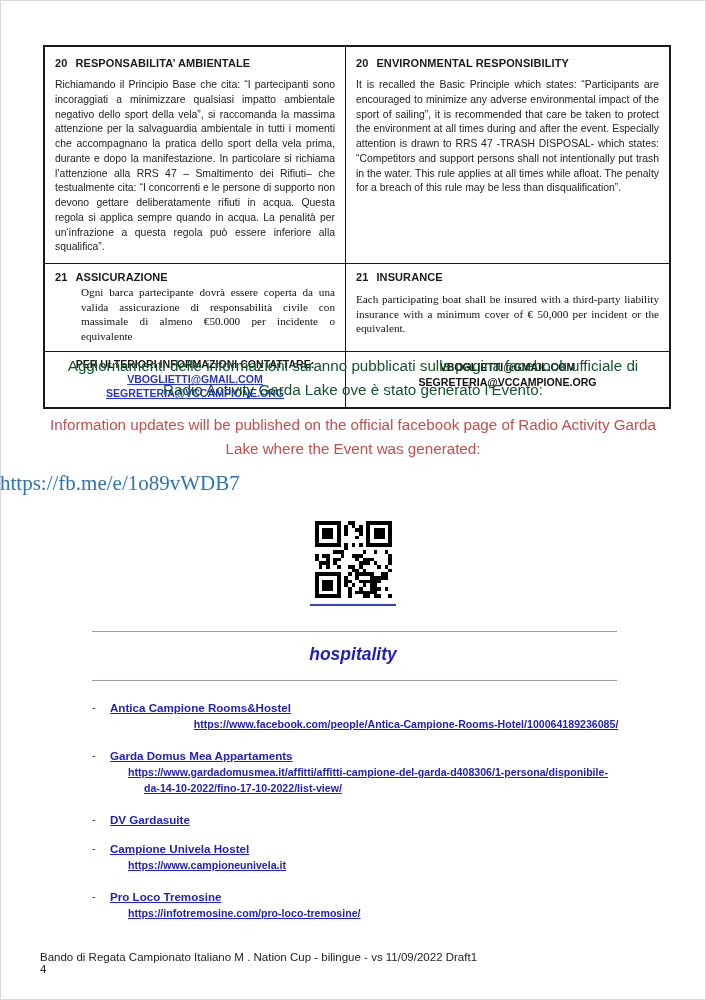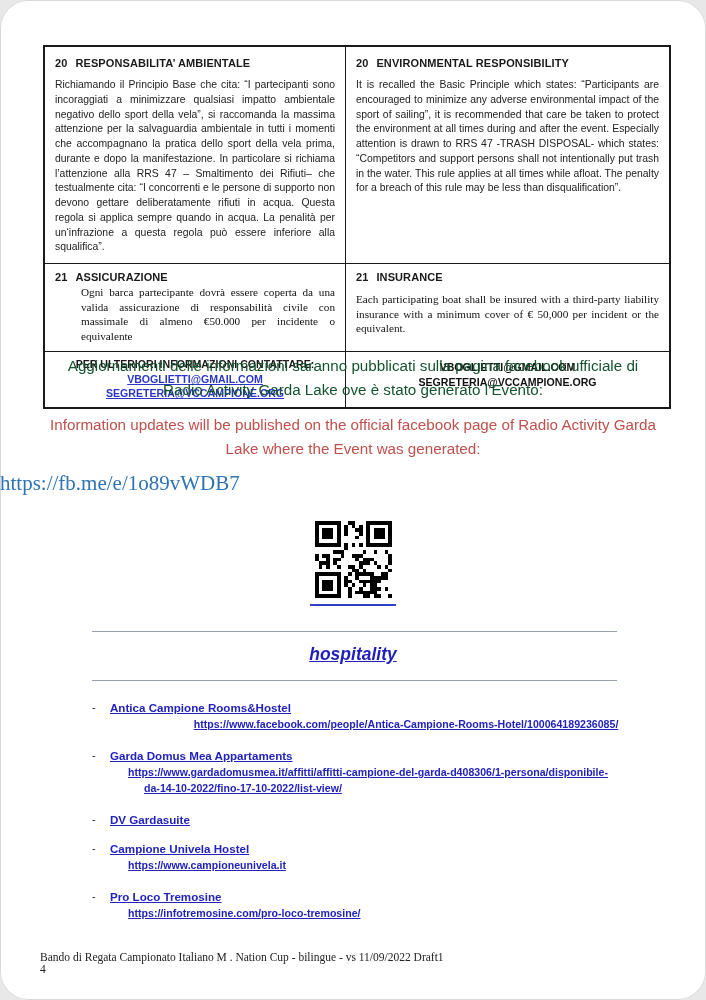--- a/index.html
+++ b/index.html
@@ -1,20 +1,19 @@
 <!DOCTYPE html>
 <html><head>
 <meta charset="utf-8">
 <style>
   html,body{margin:0;padding:0;background:#e8e8e8;}
   .page{
     position:relative;width:706px;height:1000px;margin:0 auto;background:#ffffff;
     font-family:"Liberation Sans",sans-serif;color:#1a1a1a;overflow:hidden;
     box-shadow:0 0 0 1px #d9d9d9 inset;
-    border-radius:28px;
   }
   
   .doc-table{position:absolute;left:43px;top:45px;width:624px;border:2px solid #1a1a1a;}
   .t-row{display:grid;grid-template-columns:301px 1fr;}
   .t-row + .t-row{border-top:1.5px solid #1a1a1a;}
   .cell{padding:7px 10px 8px 10px;}
   .cell.left{border-right:1.5px solid #1a1a1a;}
   .sec-title{font-weight:bold;font-size:11px;letter-spacing:.1px;margin:3px 0 9px 0;}
   .sec-title .num{margin-right:8px;}
   .body-sans{font-size:10.4px;line-height:1.42;text-align:justify;color:#222;}
@@ -33,35 +32,35 @@
     font-family:"Liberation Serif",serif;font-size:21px;color:#2e74b5;text-decoration:none;}
   
   .qr-box{position:absolute;top:521px;left:315px;width:77px;height:77px;}
   .qr-underline{position:absolute;top:604px;left:310px;width:86px;height:2px;background:#3340c8;}
   
   .rule{position:absolute;left:92px;width:525px;height:1px;background:#97a0ae;}
   .rule-1{top:631px;}
   .rule-2{top:680px;}
   .hospitality-title{position:absolute;top:644px;left:0;width:706px;text-align:center;
     font-size:17.5px;font-weight:bold;font-style:italic;color:#1f1fbe;}
-  .hospitality-title span{text-decoration:underline;}
+  .hospitality-title span{}
   .list{position:absolute;top:701px;left:92px;width:570px;}
   .list-item{margin-bottom:16px;}
   .item-head{display:flex;align-items:flex-start;}
   .dash{width:18px;color:#222;font-size:11px;flex:0 0 18px;}
   .place-link{font-weight:bold;font-size:11.6px;color:#2222be;}
   .sub-links{padding-left:58px;margin-top:3px;}
   .sub-link{display:block;font-weight:bold;font-size:10.6px;line-height:1.5;color:#2222be;text-decoration:underline;word-break:break-all;}
   .li-1 .sub-links{padding-left:58px;text-align:center;}
   .li-2 .sub-links{padding-left:36px;}
   .li-2 .sub-link + .sub-link{padding-left:16px;}
   .li-3 .sub-links,.li-4 .sub-links,.li-5 .sub-links{padding-left:36px;}
   
   .footer{position:absolute;top:951px;left:40px;width:626px;display:flex;
-    font-family:Liberation Serif, serif;font-size:11.5px;color:#222;flex-direction:column;}
+    font-family:Liberation Sans, sans-serif;font-size:11.5px;color:#222;flex-direction:column;}
 </style>
 </head>
 <body>
 
 <div class="page">
 
   <div class="doc-table">
 
     <div class="t-row">
       <div class="cell left">

